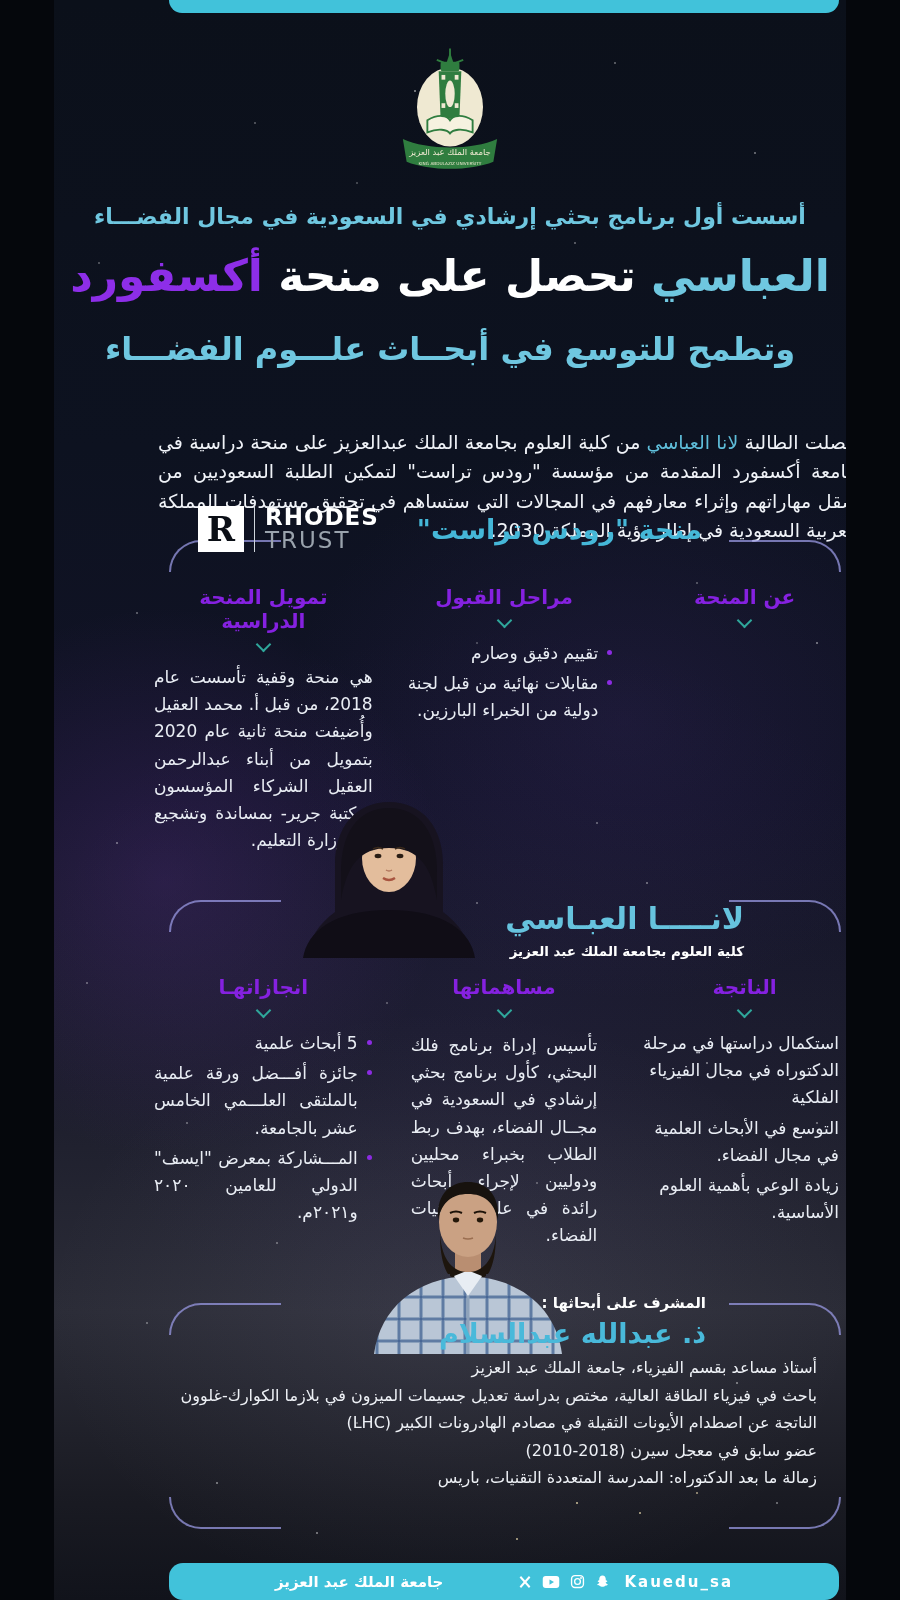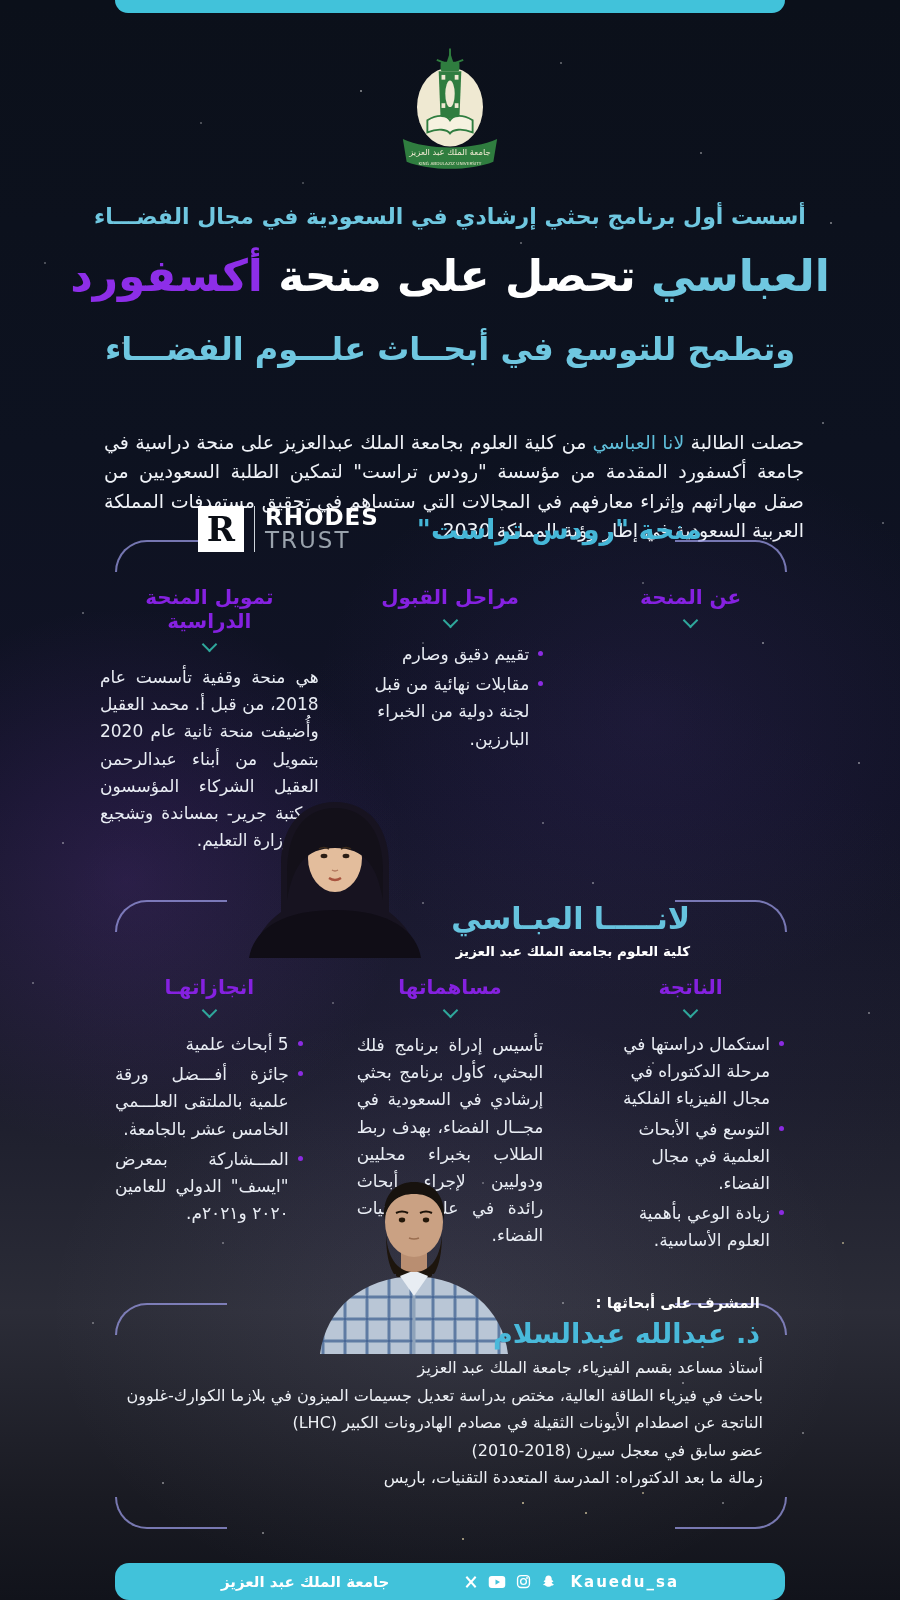--- a/index.html
+++ b/index.html
@@ -1,17 +1,17 @@
 <!DOCTYPE html>
 <html lang="ar"><head>
 <meta charset="utf-8">
 <style>
   html,body{margin:0;padding:0;background:#05070c;}
   .poster{
-    position:relative;width:900px;height:1600px;margin:0 auto;overflow:hidden;
+    position:relative;width:792px;height:1600px;margin:0 auto;overflow:hidden;
     font-family:"DejaVu Sans",sans-serif;color:#eef2f7;
     background:
       radial-gradient(430px 420px at 14% 55%, rgba(126,64,190,0.20), transparent 65%),
       radial-gradient(520px 430px at 72% 45%, rgba(92,62,152,0.15), transparent 65%),
       radial-gradient(640px 520px at 55% 62%, rgba(64,48,116,0.13), transparent 70%),
       radial-gradient(560px 420px at 50% 82%, rgba(170,168,196,0.10), transparent 72%),
       linear-gradient(180deg,#0b101a 0%,#0d1220 28%,#121327 50%,#1c1d2c 68%,#2b2c37 82%,#191a22 94%,#11131b 100%);
   }
   .starfield{position:absolute;inset:0;pointer-events:none;}
   .starfield::before{
@@ -59,21 +59,21 @@
   .rname .l1{font-size:23px;font-weight:bold;color:#fff;letter-spacing:1px;}
   .rname .l2{font-size:23px;color:#9aa3ad;letter-spacing:2px;}
   .cols{position:absolute;left:100px;width:700px;display:flex;direction:rtl;gap:22px;}
   .cols.row1{top:585px;} .cols.row2{top:975px;}
   .col{flex:1;min-width:0;}
   .col h3{margin:0;text-align:center;font-size:20px;color:#8521e0;font-weight:bold;}
   .chev{width:9px;height:9px;border-right:2px solid #2fa79b;border-bottom:2px solid #2fa79b;
         transform:rotate(45deg);margin:6px auto 14px;}
   .col .body{font-size:17px;line-height:1.6;color:#e9edf4;text-align:justify;}
   .col .body.ralign{text-align:right;}
-  ul.list{list-style:none;margin:15px;padding:0;}
+  ul.list{list-style:none;margin:0;padding:0;}
   ul.list li{position:relative;padding-right:15px;margin-bottom:3px;}
   ul.list li::before{content:"";position:absolute;right:1px;top:0.6em;width:5px;height:5px;
                      border-radius:50%;background:#8b2be2;}
   ul.list.plain li{padding-right:0;} ul.list.plain li::before{display:none;}
   .photo{position:absolute;}
   .student-id{position:absolute;top:901px;left:400px;width:290px;text-align:right;direction:rtl;}
   .student-id .nm{font-size:30px;font-weight:bold;color:#66c3de;}
   .student-id .sub{font-size:13.5px;font-weight:bold;color:#fff;margin-top:7px;}
   .supervisor{position:absolute;top:1294px;right:140px;text-align:right;direction:rtl;}
   .supervisor .lbl{font-size:15px;color:#fff;font-weight:bold;}

